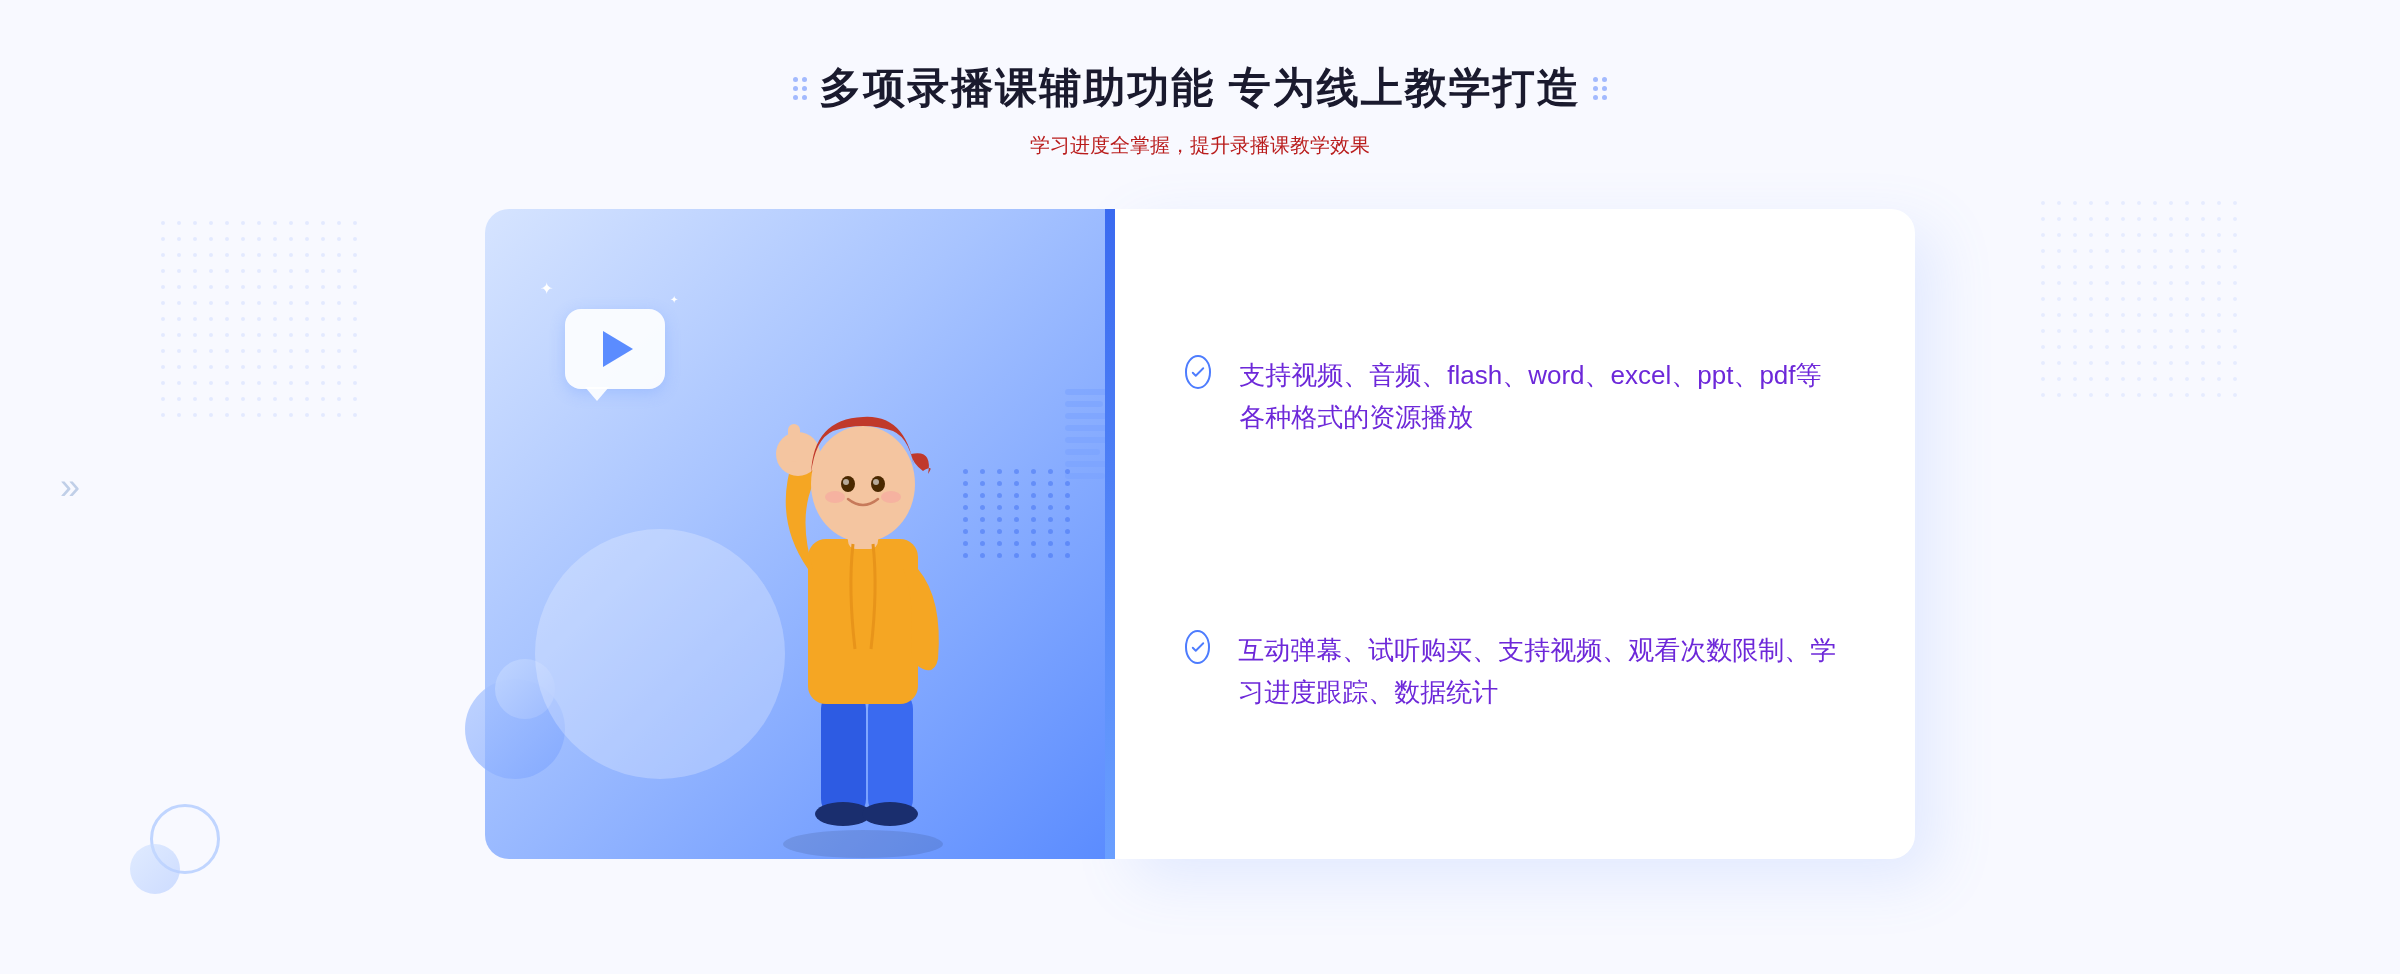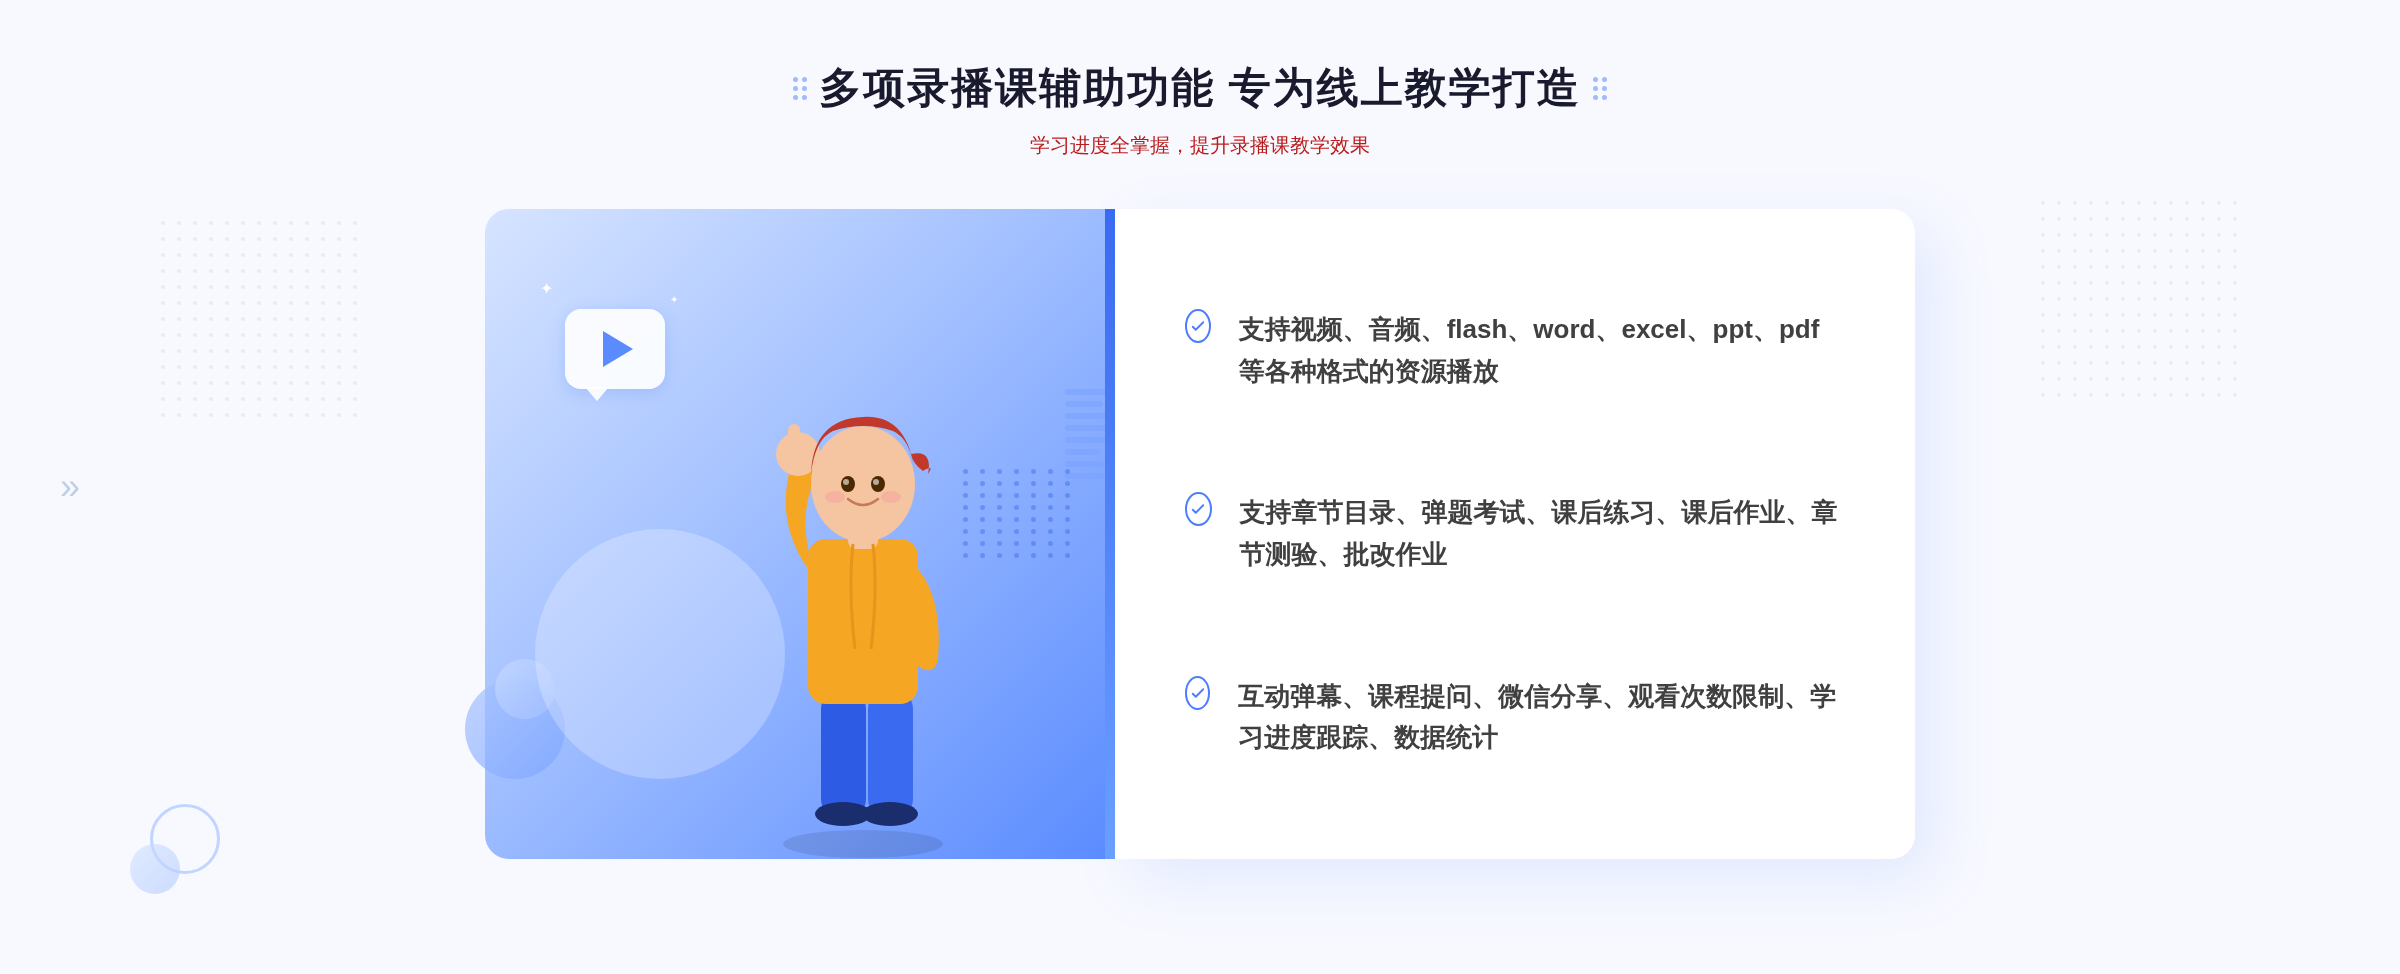--- a/index.html
+++ b/index.html
@@ -231,23 +231,23 @@
       position: relative;
     }
 
     .check-circle svg {
       width: 18px;
       height: 18px;
     }
 
     .feature-text {
       font-size: 26px;
-      color: #404040;
+      color: #6d28d9;
       line-height: 1.6;
-      font-weight: 700;
+      font-weight: 400;
     }
 
     
     .left-arrows {
       position: absolute;
       left: 60px;
       top: 50%;
       transform: translateY(-50%);
       z-index: 2;
     }
@@ -511,35 +511,27 @@
 
       <div class="feature-item">
         <div class="check-circle">
           <svg viewBox="0 0 24 24" fill="none" xmlns="http://www.w3.org/2000/svg">
             <path d="M5 13l4 4L19 7" stroke="#4d7cfe" stroke-width="2.5" stroke-linecap="round" stroke-linejoin="round"></path>
           </svg>
         </div>
         <span class="feature-text">支持视频、音频、flash、word、excel、ppt、pdf等各种格式的资源播放</span>
       </div>
 
+
+
       <div class="feature-item">
         <div class="check-circle">
           <svg viewBox="0 0 24 24" fill="none" xmlns="http://www.w3.org/2000/svg">
             <path d="M5 13l4 4L19 7" stroke="#4d7cfe" stroke-width="2.5" stroke-linecap="round" stroke-linejoin="round"></path>
           </svg>
         </div>
-        <span class="feature-text">支持章节目录、弹题考试、课后练习、课后作业、章节测验、批改作业</span>
-      </div>
-
-
-      <div class="feature-item">
-        <div class="check-circle">
-          <svg viewBox="0 0 24 24" fill="none" xmlns="http://www.w3.org/2000/svg">
-            <path d="M5 13l4 4L19 7" stroke="#4d7cfe" stroke-width="2.5" stroke-linecap="round" stroke-linejoin="round"></path>
-          </svg>
-        </div>
-        <span class="feature-text">互动弹幕、课程提问、微信分享、观看次数限制、学习进度跟踪、数据统计</span>
+        <span class="feature-text">互动弹幕、试听购买、支持视频、观看次数限制、学习进度跟踪、数据统计</span>
       </div>
 
     </div>
   </div>
 
 </div>
 
 </body></html>

